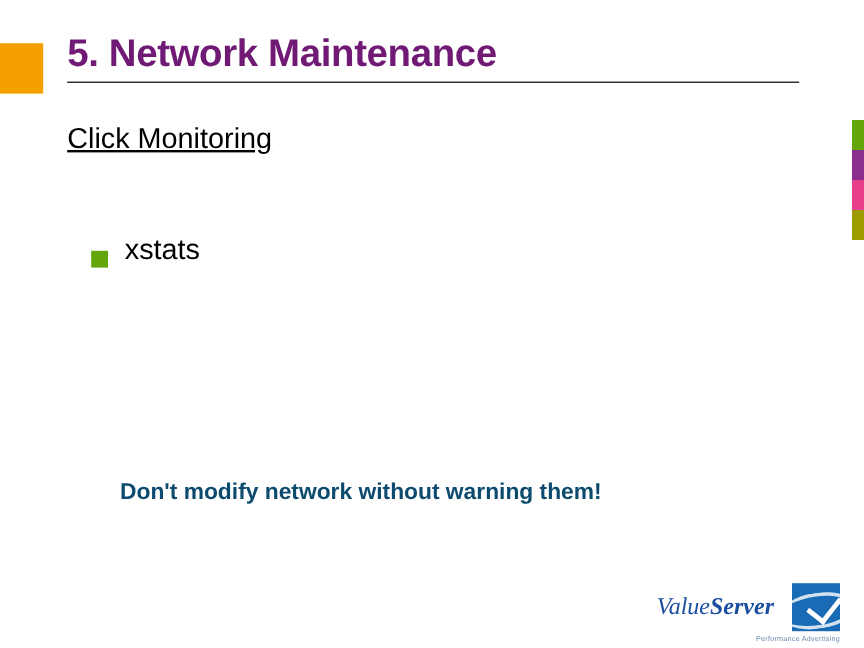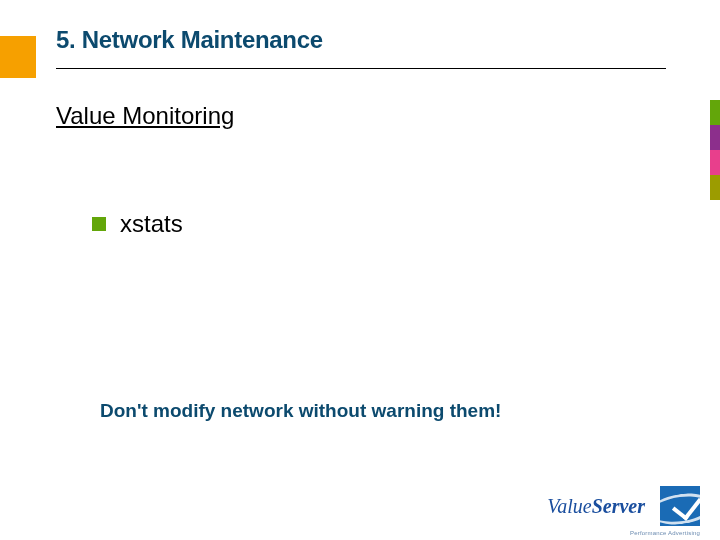--- a/index.html
+++ b/index.html
@@ -39,48 +39,47 @@
   .deco-purple { height: 25px; background: #8c2f8c; }
   .deco-pink   { height: 25px; background: #e83f8c; }
   .deco-olive  { height: 25px; background: #9c9c00; }
 
   .title {
     position: absolute;
     top: 26px;
     left: 56px;
     font-family: Arial, Helvetica, sans-serif;
     font-weight: 900;
-    font-size: 24px;
-    color: #0c4a6e;
+    font-size: 32px;
+    color: #701a75;
     letter-spacing: -0.3px;
   }
   .title-underline {
     position: absolute;
     top: 68px;
     left: 56px;
     width: 610px;
     height: 1px;
     background: #000;
   }
   .subtitle {
     position: absolute;
     top: 102px;
     left: 56px;
     font-size: 24px;
     color: #000;
     text-decoration: underline;
   }
   .bullet-row {
     position: absolute;
-    top: 210px;
+    top: 195px;
     left: 76px;
     display: flex;
-    align-items: center;
+    align-items: flex-end;
     gap: 14px;
-    margin-left: 16px;
   }
   .bullet-square {
     width: 14px;
     height: 14px;
     background: #63a60a;
     flex-shrink: 0;
   }
   .bullet-text {
     font-size: 24px;
     color: #000;
@@ -160,21 +159,21 @@
   <div class="deco-right">
     <div class="deco-green"></div>
     <div class="deco-purple"></div>
     <div class="deco-pink"></div>
     <div class="deco-olive"></div>
   </div>
 
   <div class="title">5. Network Maintenance</div>
   <div class="title-underline"></div>
 
-  <div class="subtitle">Value Monitoring</div>
+  <div class="subtitle">Click Monitoring</div>
 
   <div class="bullet-row">
     <div class="bullet-square"></div>
     <div class="bullet-text">xstats</div>
   </div>
 
   <div class="warning">Don't modify network without warning them!</div>
 
   <div class="logo-block">
     <div class="logo-text">

